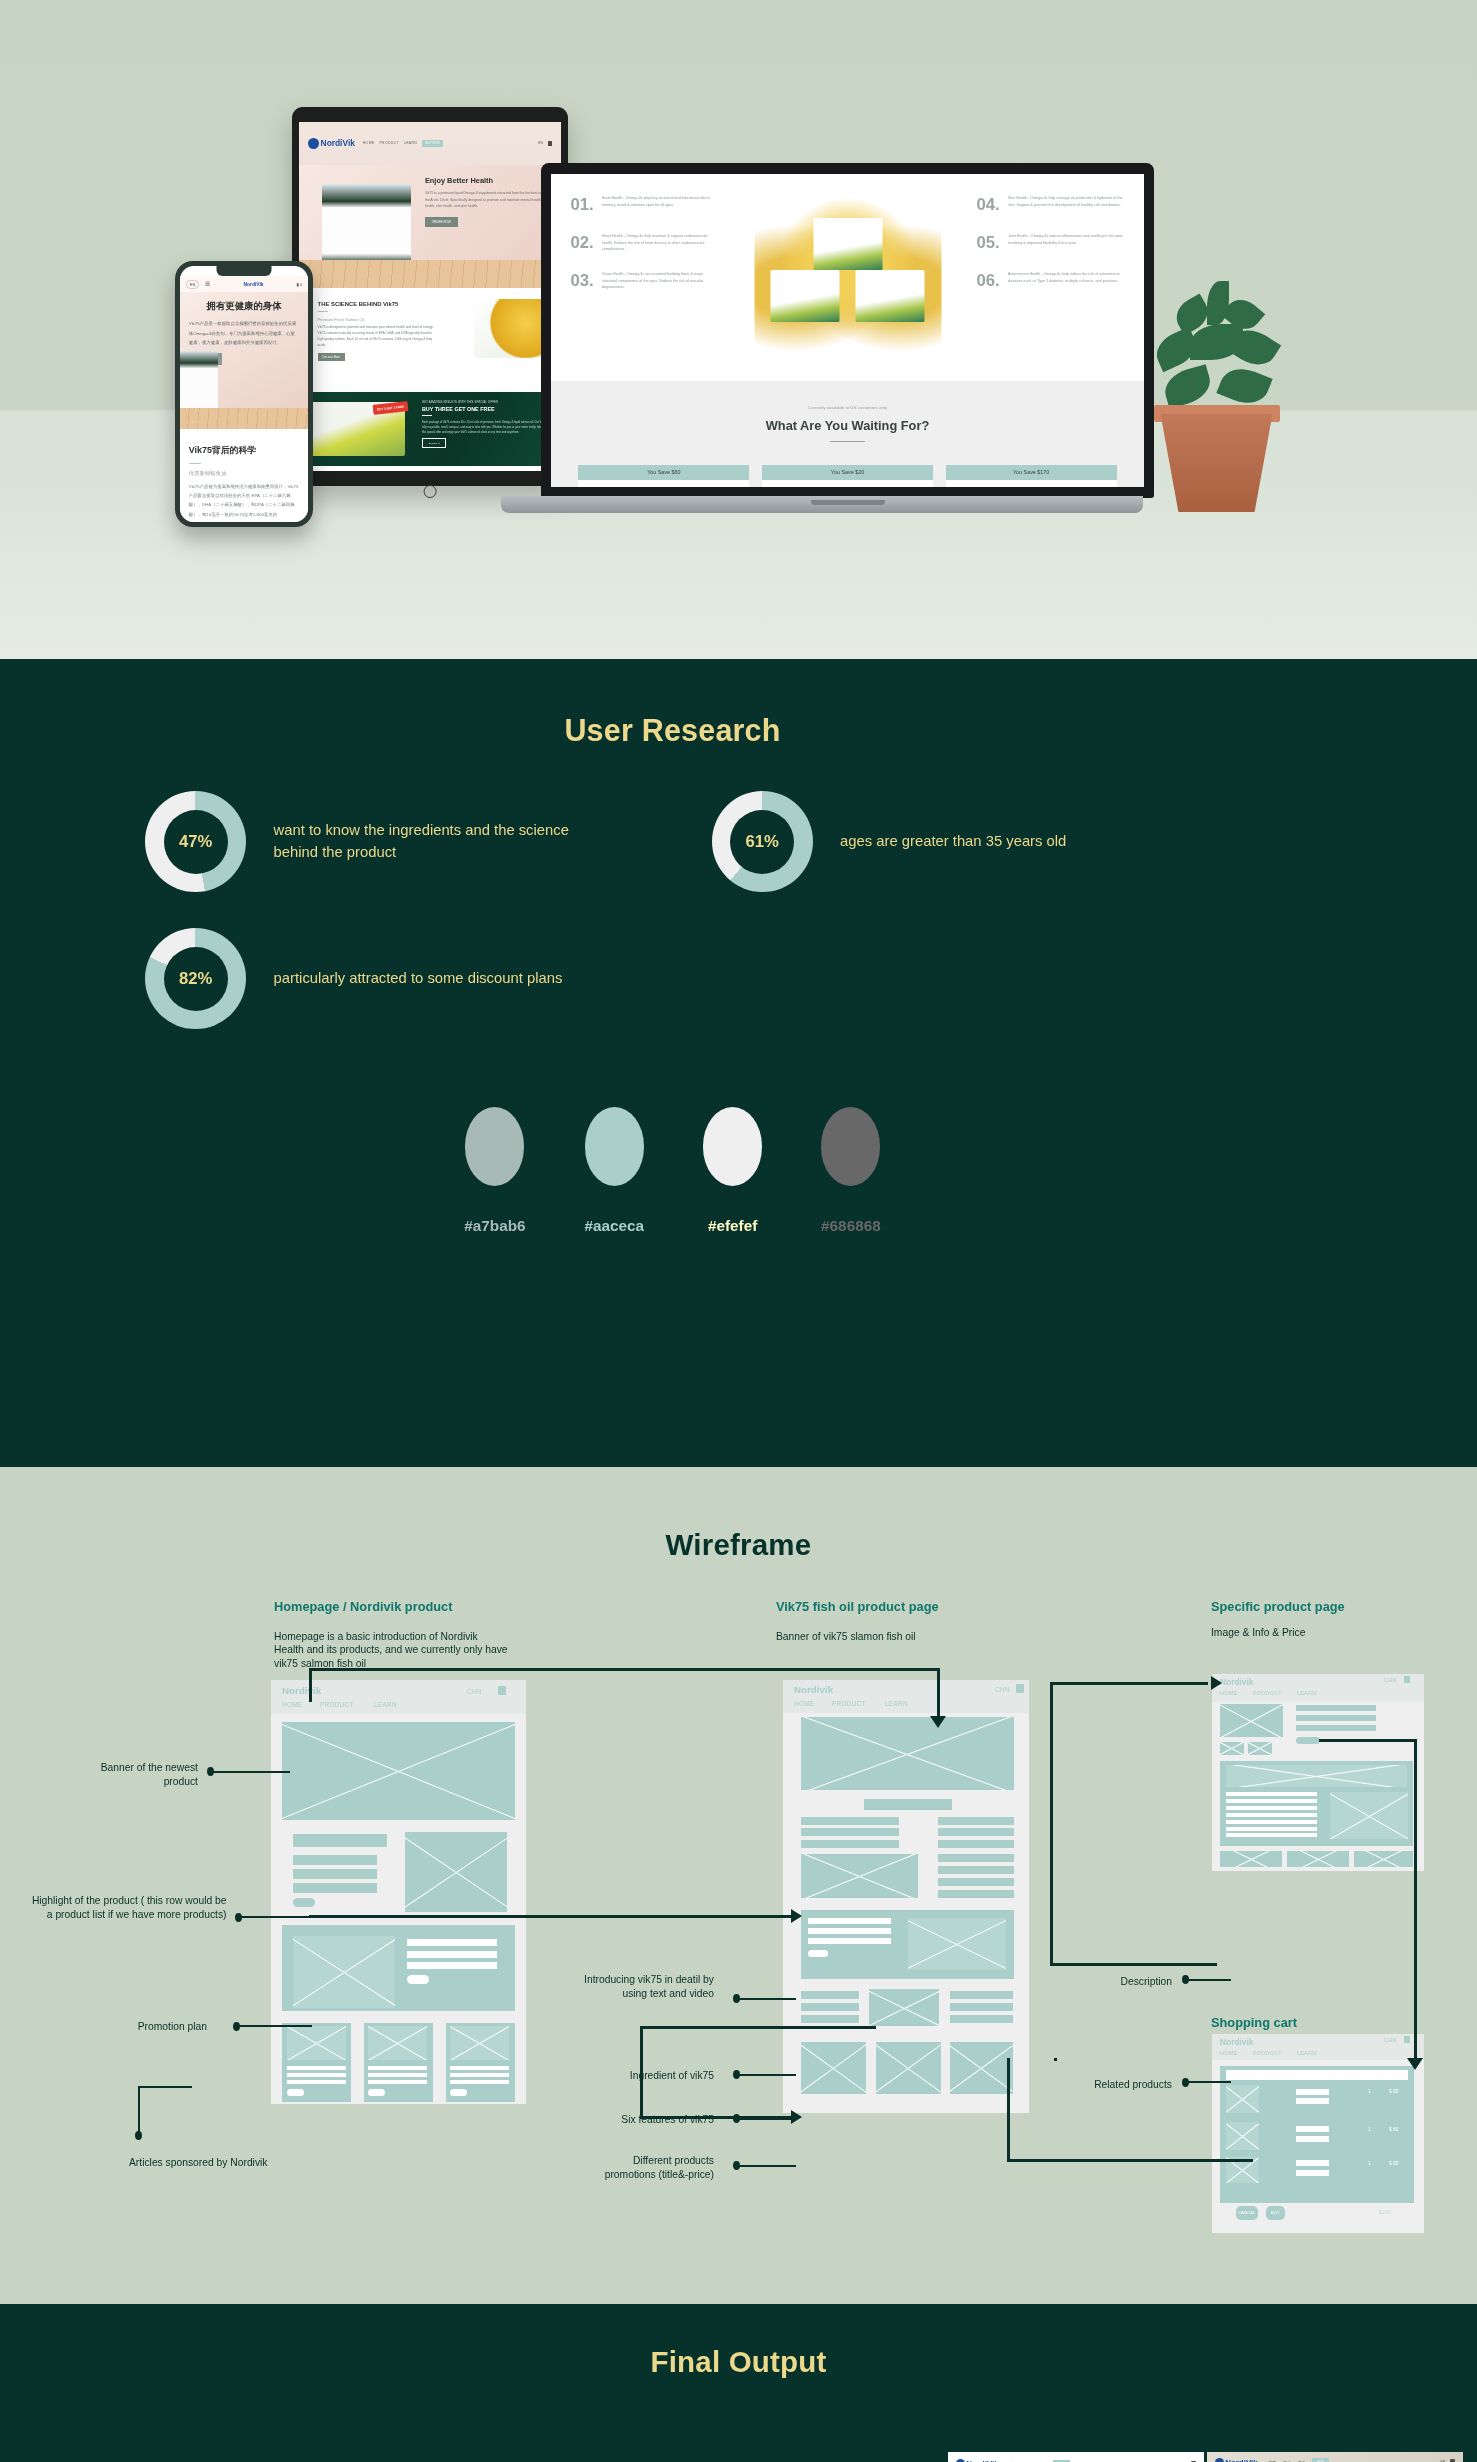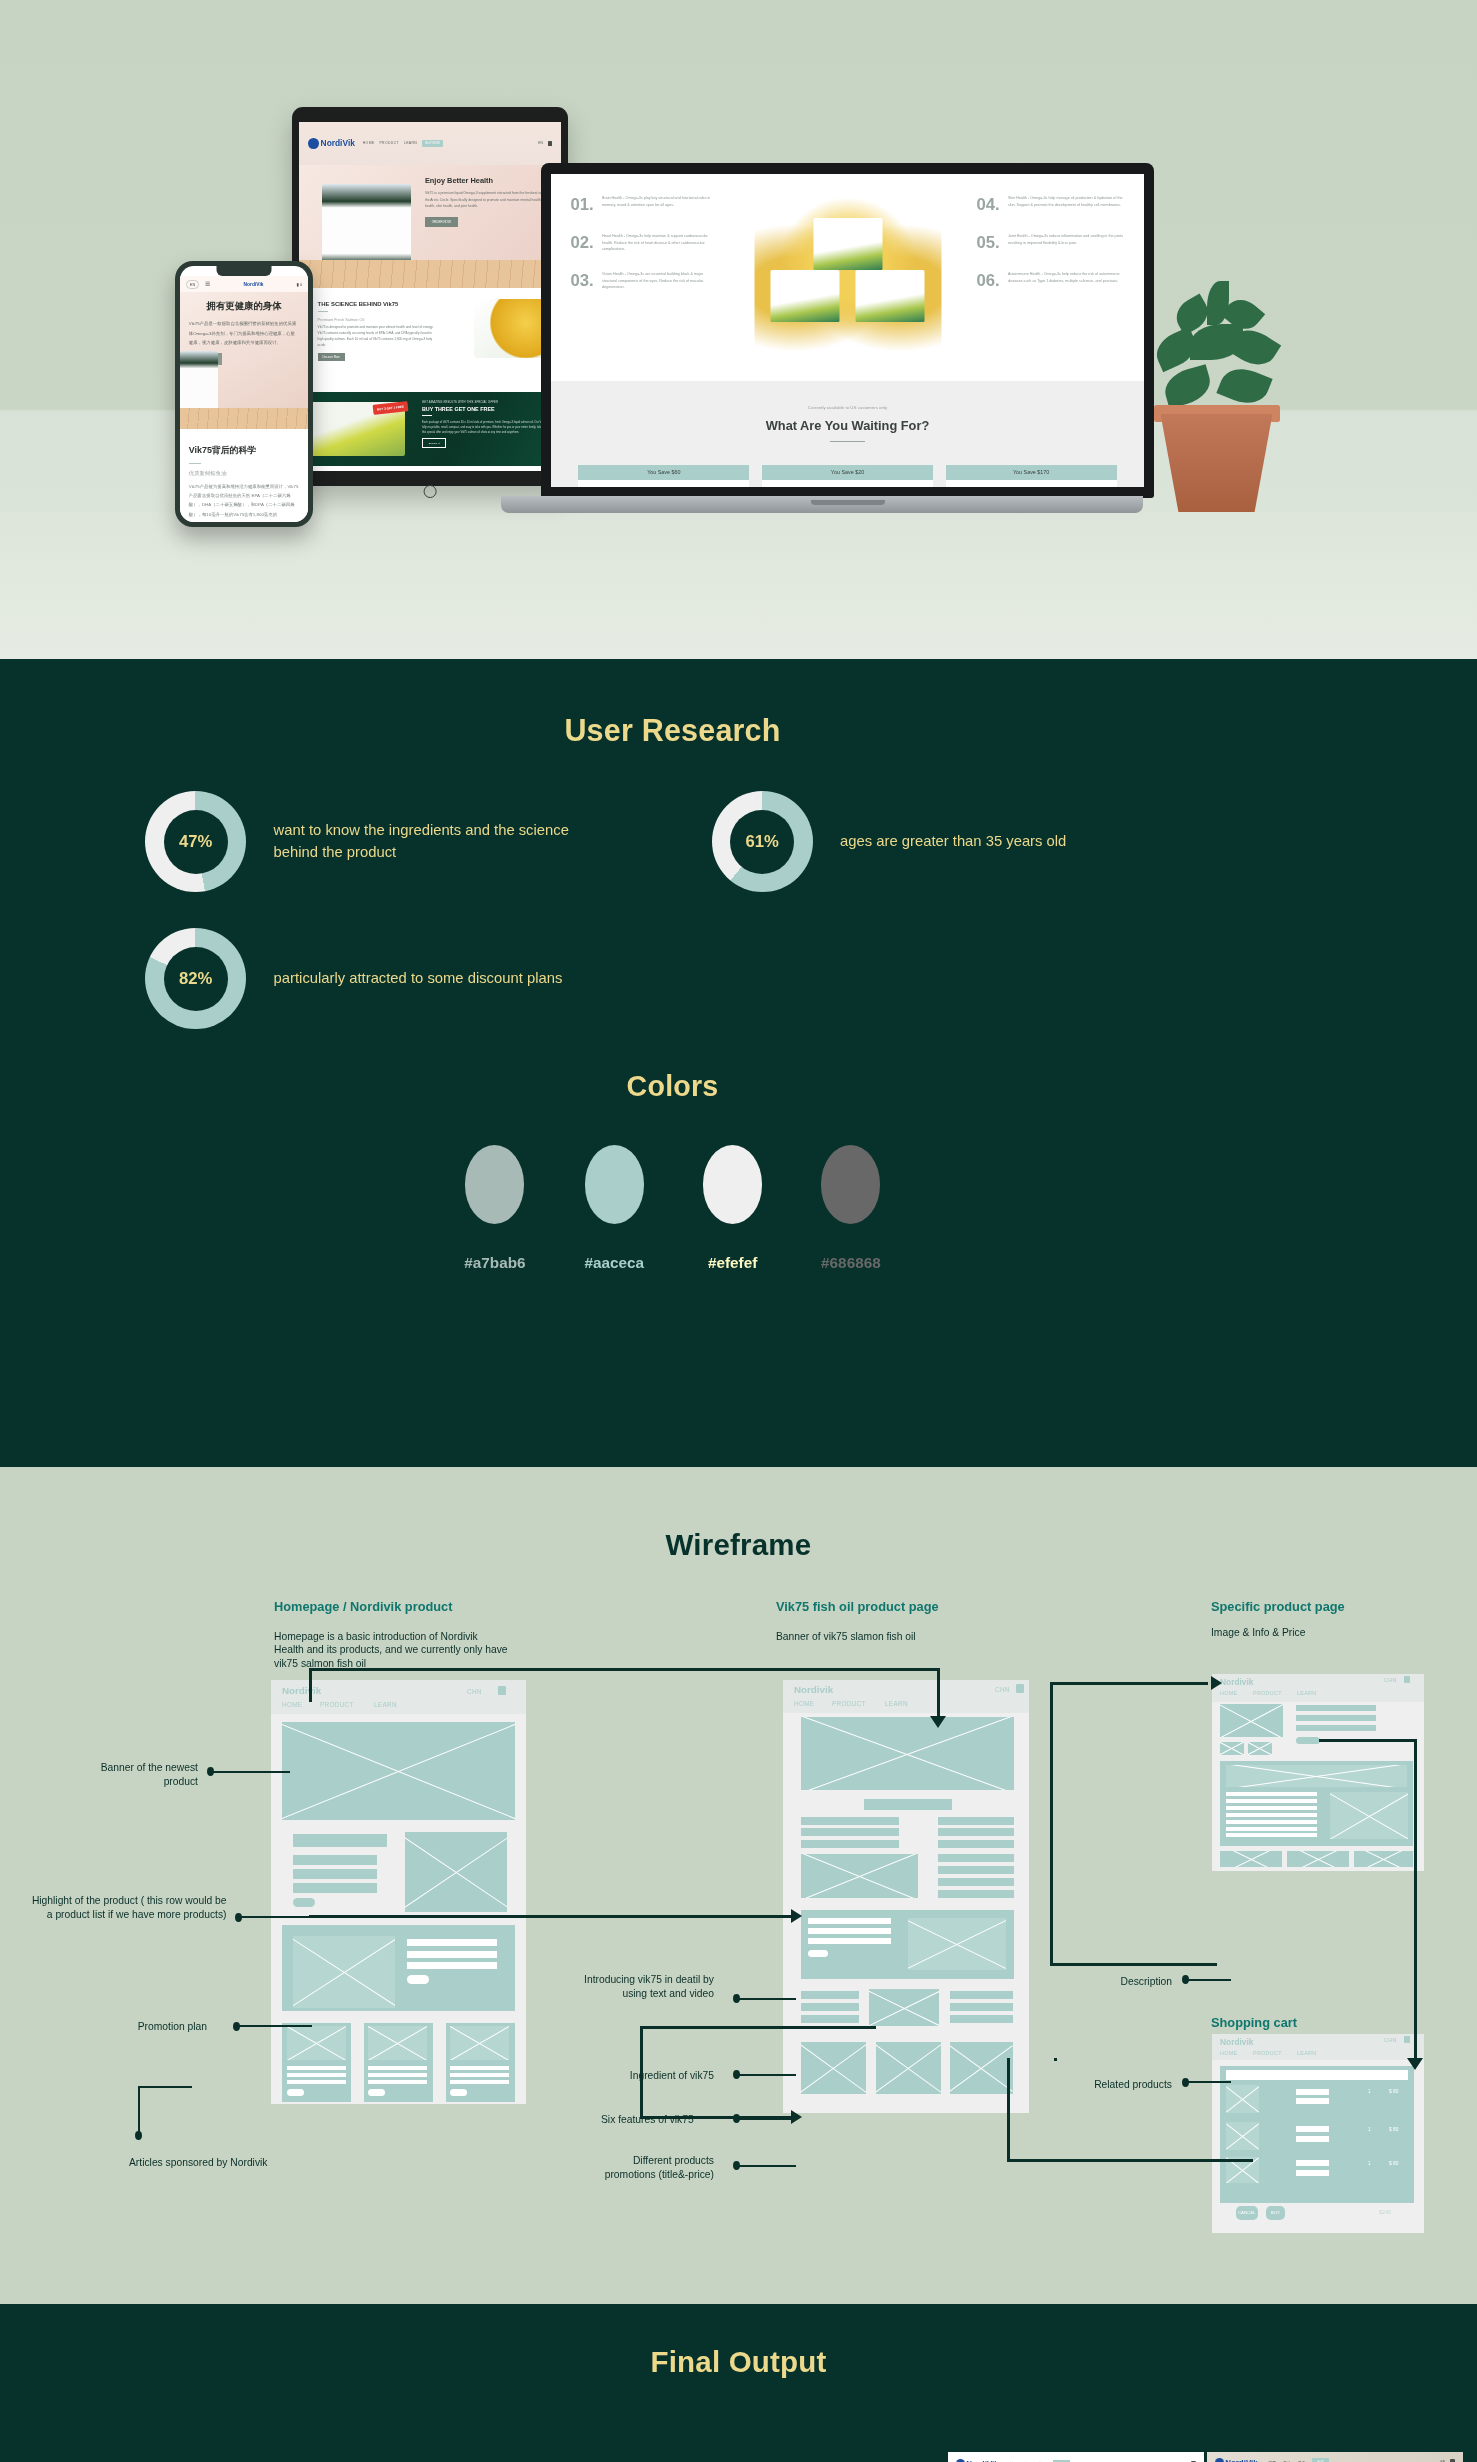--- a/index.html
+++ b/index.html
@@ -278,21 +278,20 @@
     <div class="stat">
       <div class="donut" id="d3" style="background: conic-gradient(rgb(170, 206, 202) 0deg, rgb(170, 206, 202) 295.2deg, rgb(239, 239, 239) 295.2deg, rgb(239, 239, 239) 360deg);">
           <div class="donut-hole">
             <span class="donut-val">82%</span>
           </div>
         </div>
       <div class="stat-text">particularly attracted to some discount plans</div>
     </div>
   </div>
 
-  <h2 class="sec-title colors-title">Colors</h2>
   <div class="swatches">
     <div class="swatch-item">
       <div class="swatch" id="s0" style="background: rgb(167, 186, 182);"></div>
       <div class="swatch-label" id="sl0" style="color: rgb(167, 186, 182);">#a7bab6</div>
     </div>
     <div class="swatch-item">
       <div class="swatch" id="s1" style="background: rgb(170, 206, 202);"></div>
       <div class="swatch-label" id="sl1" style="color: rgb(170, 206, 202);">#aaceca</div>
     </div>
     <div class="swatch-item">
@@ -473,21 +472,21 @@
   <div class="wf-line" style="left:138px;top:619px;width:54px;height:1.5px;"></div>
 
   <div class="wf-lbl" style="left:566px;top:506px;width:148px;text-align:right;">Introducing vik75 in deatil by using text and video</div>
   <div class="wf-dot" style="left:733px;top:527px;"></div>
   <div class="wf-line" style="left:737px;top:531px;width:59px;height:1.5px;"></div>
 
   <div class="wf-lbl" style="left:601px;top:602px;width:113px;text-align:right;">Ingredient of vik75</div>
   <div class="wf-dot" style="left:733px;top:603px;"></div>
   <div class="wf-line" style="left:737px;top:607px;width:59px;height:1.5px;"></div>
 
-  <div class="wf-lbl" style="left:601px;top:646px;width:113px;text-align:left;">Six features of vik75</div>
+  <div class="wf-lbl" style="left:601px;top:646px;width:113px;text-align:right;">Six features of vik75</div>
   <div class="wf-dot" style="left:733px;top:647px;"></div>
   <div class="wf-line" style="left:737px;top:651px;width:59px;height:1.5px;"></div>
 
   <div class="wf-lbl" style="left:581px;top:687px;width:133px;text-align:right;">Different products promotions (title&amp;-price)</div>
   <div class="wf-dot" style="left:733px;top:694px;"></div>
   <div class="wf-line" style="left:737px;top:698px;width:59px;height:1.5px;"></div>
 
   <div class="wf-lbl" style="left:1064px;top:508px;width:108px;text-align:right;">Description</div>
   <div class="wf-dot" style="left:1182px;top:508px;"></div>
   <div class="wf-line" style="left:1186px;top:512px;width:45px;height:1.5px;"></div>

